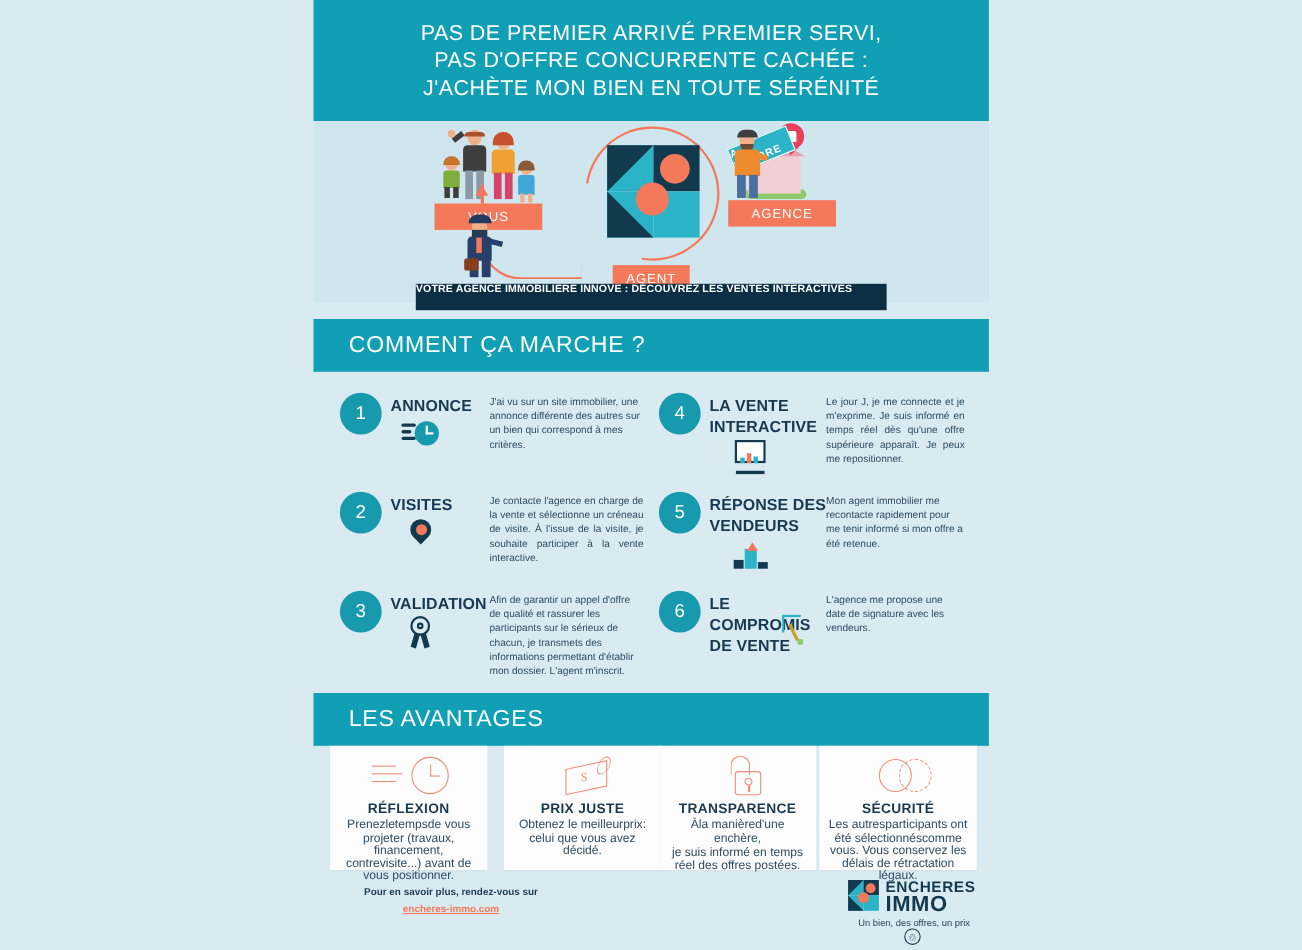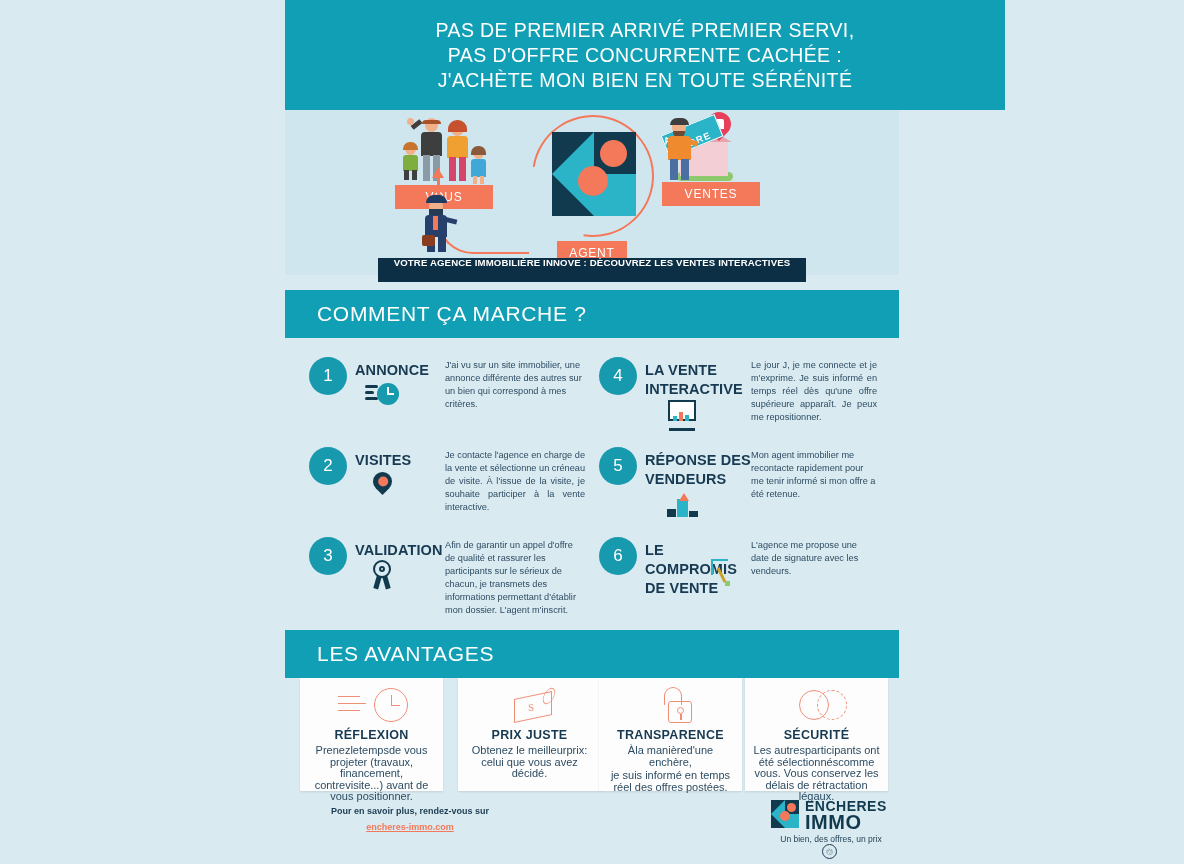--- a/index.html
+++ b/index.html
@@ -6,21 +6,21 @@
   html, body {
     width: 1184px; height: 864px;
     background: #d9eaf0;
     font-family: "Liberation Sans", sans-serif;
     overflow: hidden;
   }
   .page { position: relative; width: 1184px; height: 864px; background: #d9eaf0; }
 
   
   .hero {
-    position: absolute; left: 285px; top: 0; width: 720px; height: 110px;
+    position: absolute; left: 285px; top: 0; width: 614px; height: 110px;
     background: #109fb4;
     display: flex; align-items: center; justify-content: center;
   }
   .hero-title {
     color: #ffffff; text-align: center; font-size: 19.5px; line-height: 25px;
     letter-spacing: .4px; font-weight: 400;
   }
   .hero-title span { display: block; white-space: nowrap; }
 
   
@@ -92,21 +92,21 @@
   .house:before { content:""; position:absolute; left:-4px; top:-14px; width:0;height:0;
      border-left:28px solid transparent; border-right:28px solid transparent;
      border-bottom:16px solid #e8a3ae; }
   .bush { position:absolute; left:392px; top:62px; width:56px; height:9px;
           background:#8fc96e; border-radius:6px; }
 
   
   .navy {
     position: absolute; left: 378px; top: 258px; width: 428px; height: 24px;
     background: #0d2f45; color: #fff; font-size: 9.6px; font-weight: 700;
-    letter-spacing: .15px; display: flex; align-items: flex-start; justify-content: center;
+    letter-spacing: .15px; display: flex; align-items: flex-start; 
     overflow: hidden; padding-top: 0px;
   }
   .navy span { line-height: 10px; white-space: nowrap; }
 
   
   .secbar {
     position: absolute; left: 285px; width: 614px; height: 48px;
     background: #109fb4; color: #fff;
     display: flex; align-items: center; padding-left: 32px;
     font-size: 21px; letter-spacing: .7px;
@@ -379,21 +379,21 @@
     <div class="sign">A VENDRE</div>
     <div class="fig" style="left:380px;top:8px;width:30px;height:62px;">
       <div class="head" style="left:7px;top:2px;width:14px;height:15px;background:#f0b089;"></div>
       <div class="body" style="left:5px;top:0px;width:19px;height:7px;background:#3e3e3e;border-radius:8px 8px 0 0;"></div>
       <div class="body" style="left:8px;top:13px;width:12px;height:7px;background:#6d4a36;border-radius:0 0 6px 6px;"></div>
       <div class="body" style="left:3px;top:18px;width:23px;height:24px;background:#f08a2e;border-radius:4px 4px 0 0;"></div>
       <div class="body" style="left:22px;top:22px;width:11px;height:5px;background:#f08a2e;transform:rotate(18deg);"></div>
       <div class="leg" style="left:5px;top:41px;width:8px;height:21px;background:#4a6fa0;"></div>
       <div class="leg" style="left:16px;top:41px;width:8px;height:21px;background:#4a6fa0;"></div>
     </div>
-    <div class="tag tag-vendeur">VENTES</div>
+    <div class="tag tag-vendeur">AGENCE</div>
   </div>
 
   <div class="navy">
     <span>VOTRE AGENCE IMMOBILIÈRE INNOVE : DÉCOUVREZ LES VENTES INTERACTIVES</span>
   </div>
 
   <div class="secbar" id="bar-comment">COMMENT ÇA MARCHE ?</div>
 
   <div class="steps">
 

